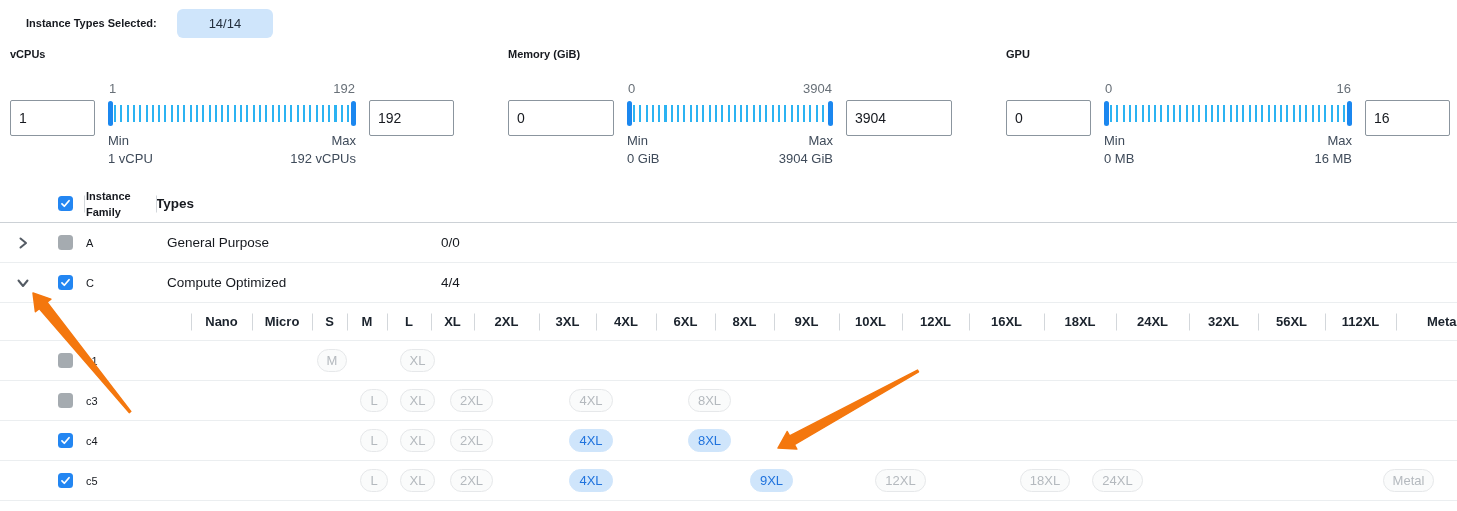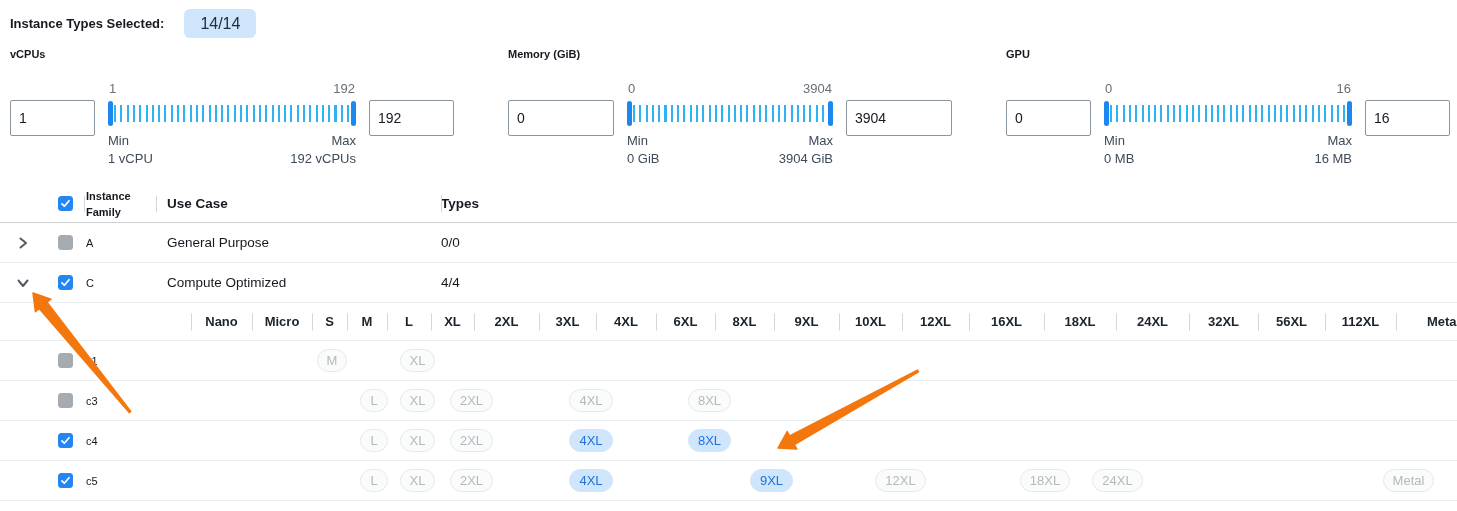--- a/index.html
+++ b/index.html
@@ -26,24 +26,24 @@
   html,body{background:#fff;}
   body{
     font-family:"Liberation Sans","DejaVu Sans",sans-serif;
     color:var(--text_primary);
     width:1457px;height:511px;overflow:hidden;position:relative;
   }
   .page{position:relative;width:1457px;height:511px;}
 
   
   .topbar{display:flex;align-items:center;padding:8px 0 0 10px;height:38px;}
-  .topbar .lbl{font-size:13px;font-weight:700;}
+  .topbar .lbl{font-size:11px;font-weight:700;margin-left:16px;}
   .badge{
     margin-left:20px;background:var(--badge_bg);color:#232f3e;
-    border-radius:6px;font-size:16px;padding:6px 16px;line-height:17px;
+    border-radius:6px;font-size:13px;padding:6px 32px;line-height:17px;
   }
 
   
   .filters{display:flex;gap:54px;padding:10px 7px 0 10px;}
   .filter-group{flex:1;min-width:0;}
   .filter-title{font-size:11px;font-weight:700;margin-bottom:21px;}
   .filter-body{display:flex;align-items:flex-start;}
   .num-input{
     width:85px;height:36px;border:1px solid var(--input_border);border-radius:2px;
     font-family:inherit;font-size:14px;color:var(--text_primary);padding:0 8px;
@@ -200,21 +200,20 @@
   <div class="trow thead">
     <div class="c-chev"></div>
     <div class="c-check">
           <span class="checkbox checked">
             <svg viewBox="0 0 14 14" width="11" height="11">
               <path d="M2.5 7.5l3 3 6-7" stroke="#fff" stroke-width="2.2" fill="none" stroke-linecap="round" stroke-linejoin="round"></path>
             </svg>
           </span>
         </div>
     <div class="c-family th vsep">Instance Family</div>
-    <div class="c-usecase th vsep">Use Case</div>
     <div class="c-types th vsep">Types</div>
     <div class="c-rest"></div>
   </div>
     <div class="trow">
       <div class="c-chev">
           <span class="chev-btn">
             <svg width="14" height="14" viewBox="0 0 14 14">
               <polyline points="4.5,2.5 10,7 4.5,11.5" fill="none" stroke="#545b64" stroke-width="2" stroke-linecap="round" stroke-linejoin="round"></polyline>
             </svg>
           </span>

